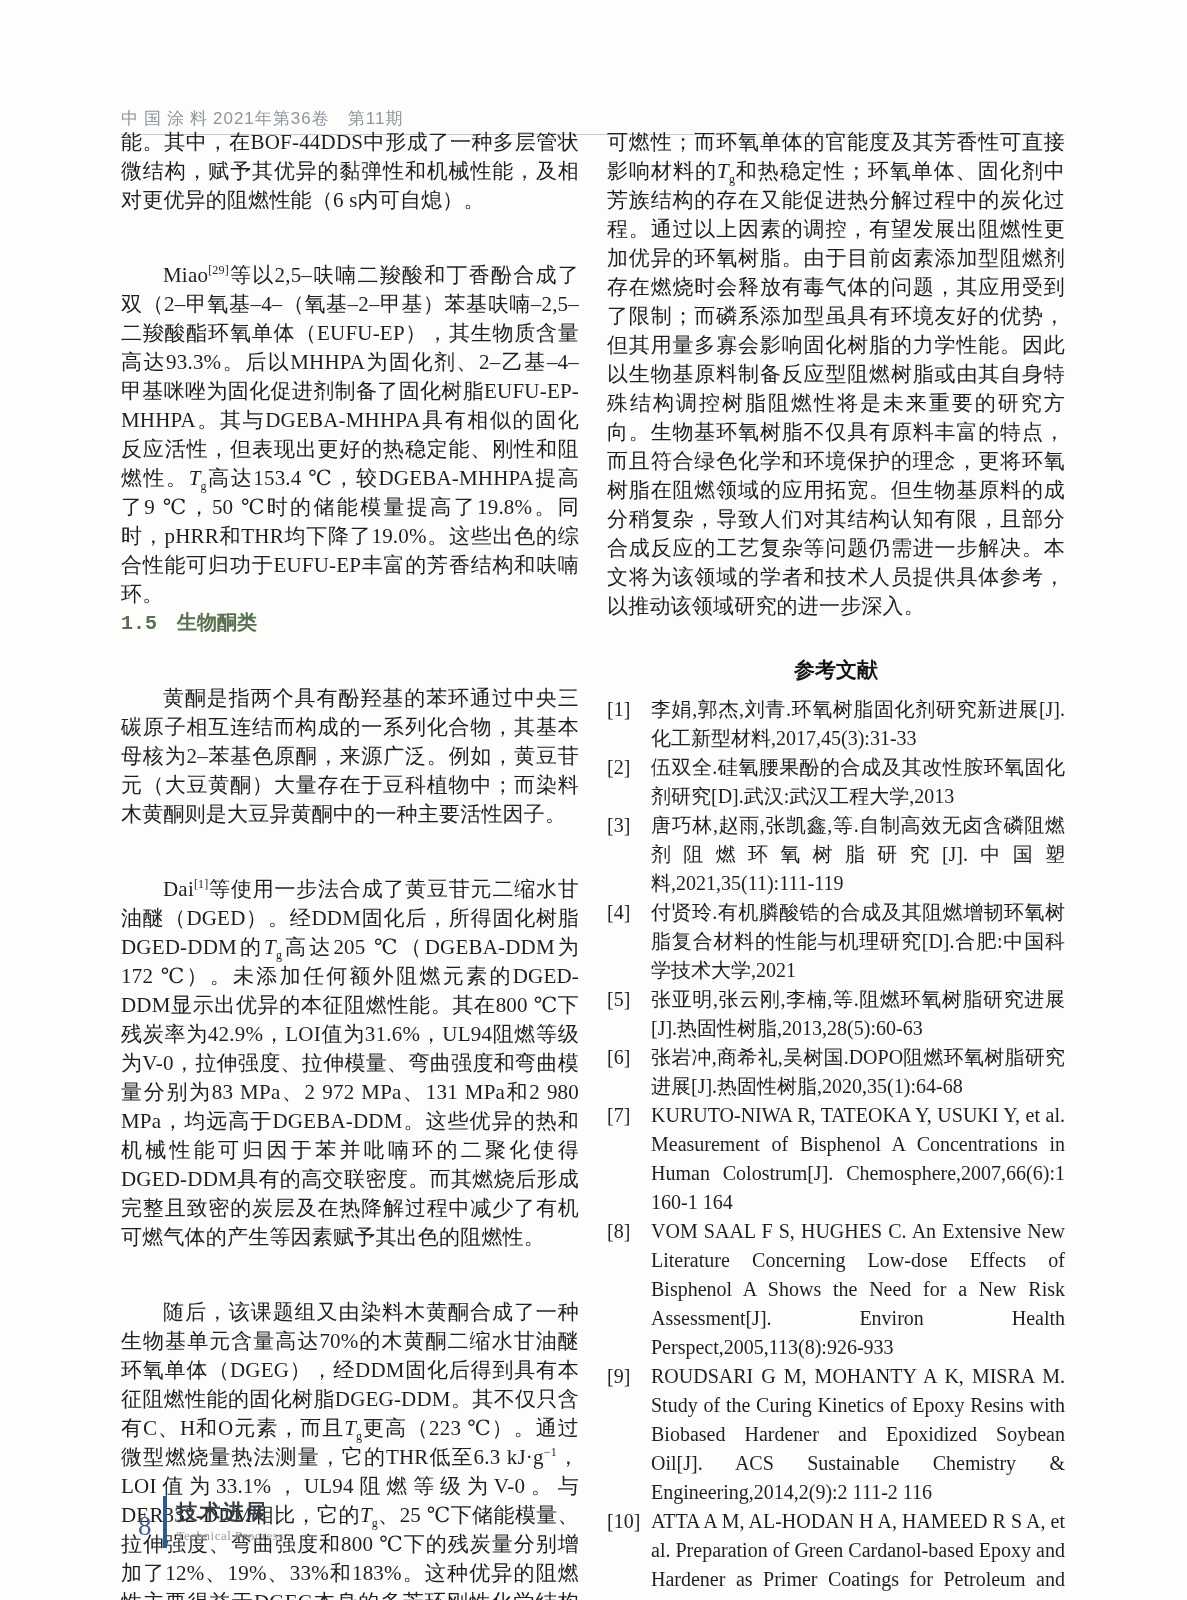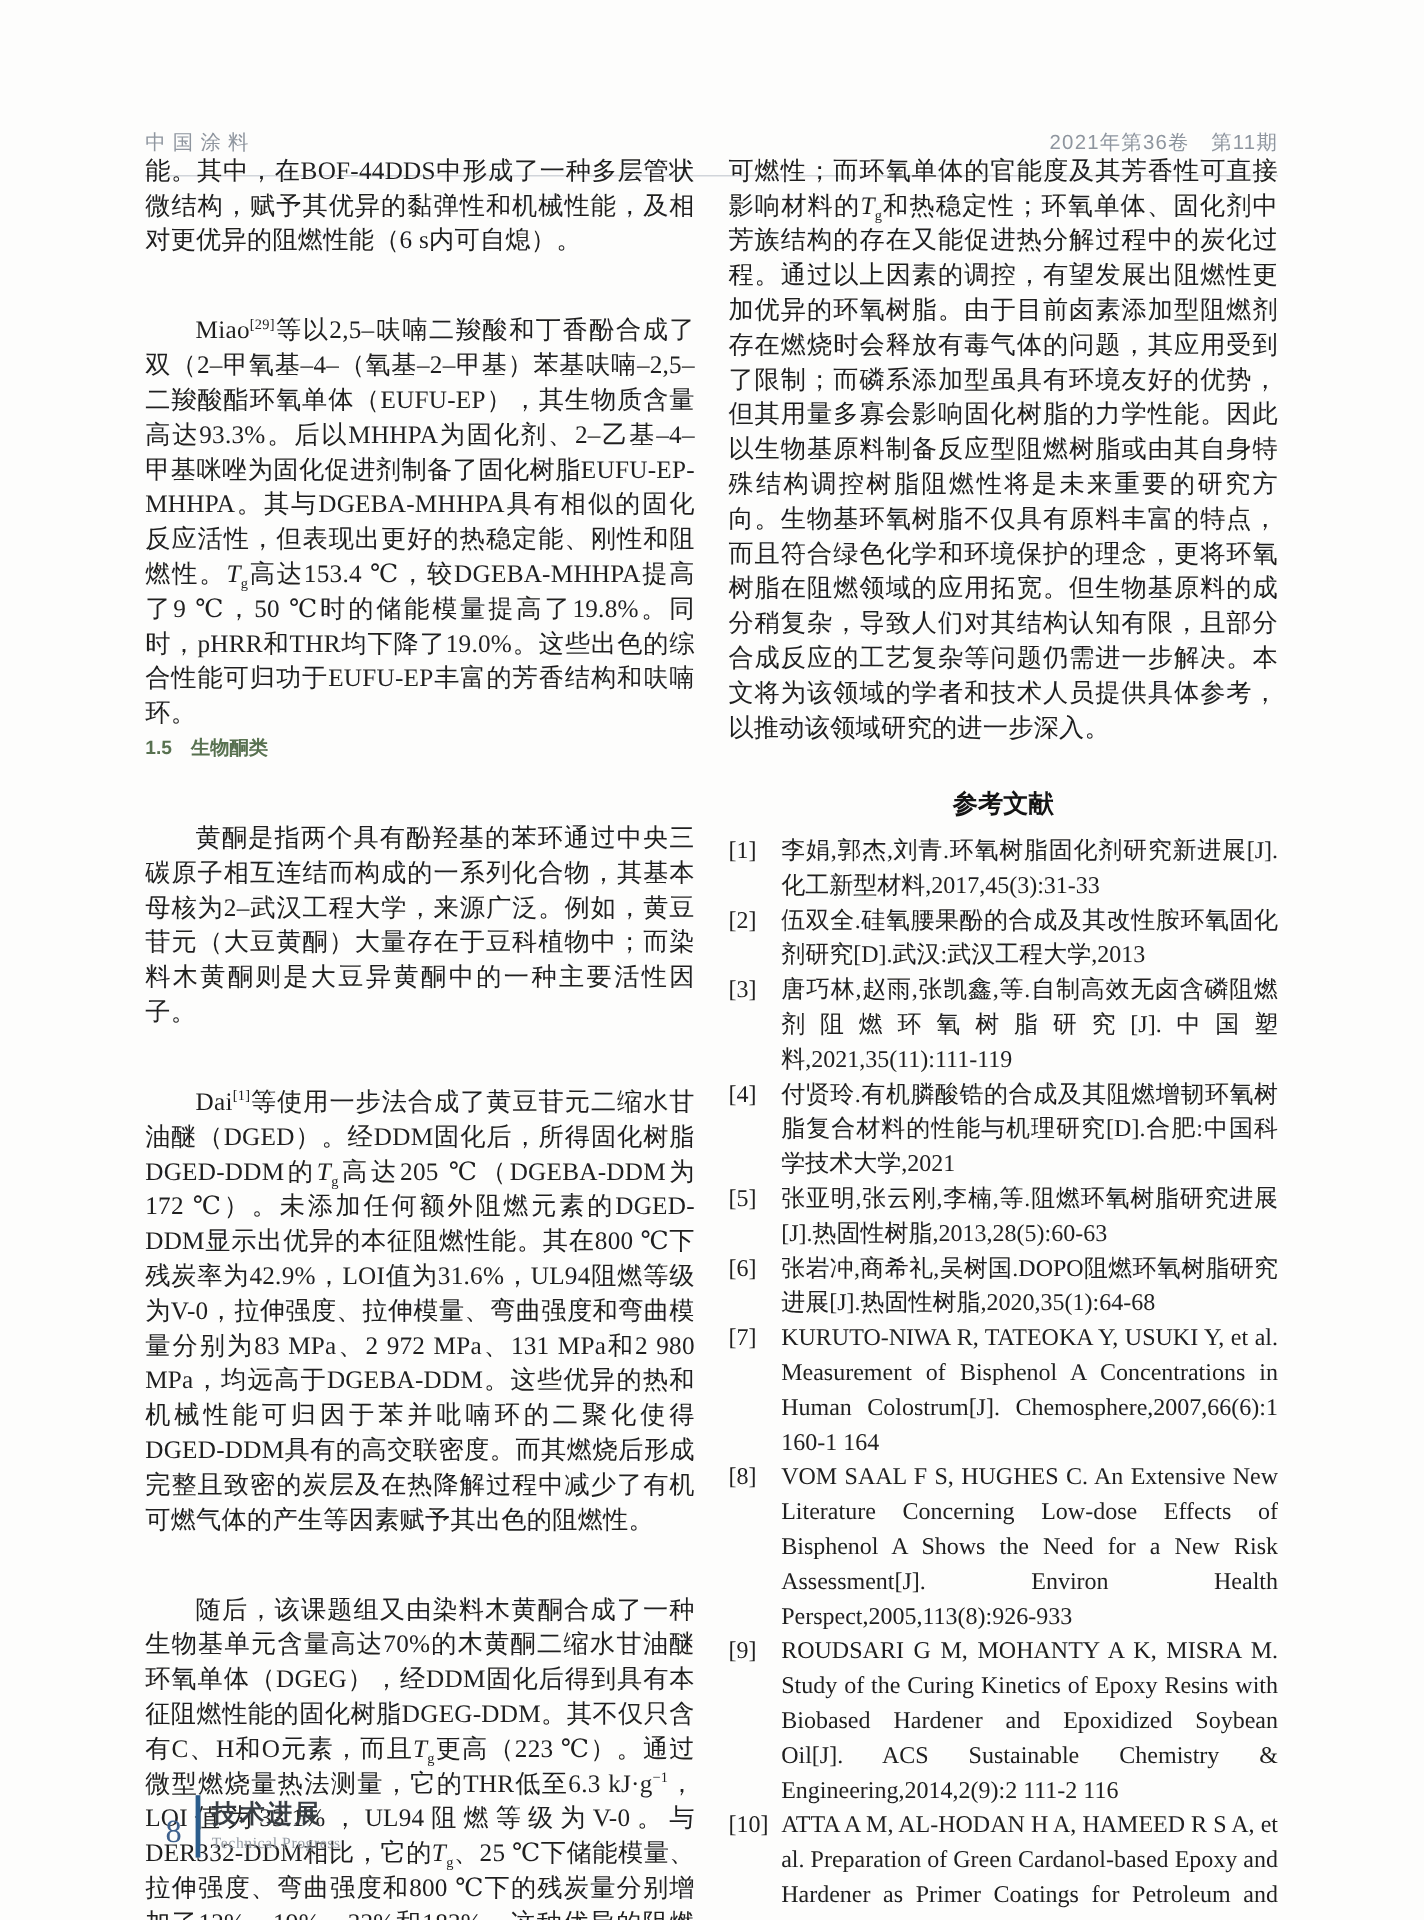--- a/index.html
+++ b/index.html
@@ -5,44 +5,44 @@
   html,body{margin:0;padding:0;background:#ffffff;}
   .page{
     position:relative;width:1187px;height:1600px;background:#fdfdfc;
     overflow:hidden;margin:0 auto;
     font-family:"Liberation Serif","DejaVu Serif",serif;
     color:#1f1f1f;
   }
   
   .header{
     position:absolute;left:121px;right:122px;top:80px;
-    display:flex;justify-content:space-between;align-items:flex-end;
-    padding-bottom:16px;border-bottom:1px solid #c6cbd1;
+    display:flex;justify-content:flex-start;align-items:flex-end;
+    padding-bottom:4px;border-bottom:1px solid #c6cbd1;
     font-size:17px;color:var(--hdr-gray,#8e959e);
     font-family:"Liberation Sans","DejaVu Sans",sans-serif;
   }
   .journal{letter-spacing:6px;}
   .issue{letter-spacing:1px;margin-top:27px;}
   
   .columns{
     position:absolute;left:121px;top:128px;width:944px;
     display:flex;gap:28px;
   }
   .col{width:458px;}
   .para{
     margin:0;font-size:21px;line-height:29px;text-align:justify;
     letter-spacing:0.2px;
   }
   .para.ind{text-indent:2em;margin-top:46px;}
   sup{font-size:12px;line-height:0;vertical-align:super;}
   sub{font-size:12px;line-height:0;vertical-align:sub;}
   .h-sub{
-    margin:0;font-size:16px;line-height:29px;font-weight:bold;
+    margin:0;font-size:20px;line-height:29px;font-weight:bold;
     color:var(--green,#587150);
-    font-family:Liberation Sans, sans-serif;
+    font-family:Liberation Mono, monospace;
   }
   .h-main{
     margin:12px 0 14px 0;font-size:28px;line-height:32px;font-weight:bold;
     color:var(--green,#587150);
     font-family:"Liberation Sans","DejaVu Sans",sans-serif;
   }
   .ref-title{
     margin:37px 0 13px 0;text-align:center;font-weight:bold;
     font-size:21px;line-height:24px;color:#141414;
     font-family:Liberation Serif, serif;
@@ -80,21 +80,21 @@
   <div class="header">
     <span class="journal">中国涂料</span>
     <span class="issue">2021年第36卷　第11期</span>
   </div>
 
   <div class="columns">
     <div class="col" id="col-left">
         <p class="para">能。其中，在BOF-44DDS中形成了一种多层管状微结构，赋予其优异的黏弹性和机械性能，及相对更优异的阻燃性能（6 s内可自熄）。</p>
         <p class="para ind">Miao<sup>[29]</sup>等以2,5–呋喃二羧酸和丁香酚合成了双（2–甲氧基–4–（氧基–2–甲基）苯基呋喃–2,5–二羧酸酯环氧单体（EUFU-EP），其生物质含量高达93.3%。后以MHHPA为固化剂、2–乙基–4–甲基咪唑为固化促进剂制备了固化树脂EUFU-EP-MHHPA。其与DGEBA-MHHPA具有相似的固化反应活性，但表现出更好的热稳定能、刚性和阻燃性。<i>T</i><sub>g</sub>高达153.4 ℃，较DGEBA-MHHPA提高了9 ℃，50 ℃时的储能模量提高了19.8%。同时，pHRR和THR均下降了19.0%。这些出色的综合性能可归功于EUFU-EP丰富的芳香结构和呋喃环。</p>
         <h3 class="h-sub">1.5　生物酮类</h3>
-        <p class="para ind">黄酮是指两个具有酚羟基的苯环通过中央三碳原子相互连结而构成的一系列化合物，其基本母核为2–武汉工程大学，来源广泛。例如，黄豆苷元（大豆黄酮）大量存在于豆科植物中；而染料木黄酮则是大豆异黄酮中的一种主要活性因子。</p>
+        <p class="para ind">黄酮是指两个具有酚羟基的苯环通过中央三碳原子相互连结而构成的一系列化合物，其基本母核为2–苯基色原酮，来源广泛。例如，黄豆苷元（大豆黄酮）大量存在于豆科植物中；而染料木黄酮则是大豆异黄酮中的一种主要活性因子。</p>
         <p class="para ind">Dai<sup>[1]</sup>等使用一步法合成了黄豆苷元二缩水甘油醚（DGED）。经DDM固化后，所得固化树脂DGED-DDM的<i>T</i><sub>g</sub>高达205 ℃（DGEBA-DDM为172 ℃）。未添加任何额外阻燃元素的DGED-DDM显示出优异的本征阻燃性能。其在800 ℃下残炭率为42.9%，LOI值为31.6%，UL94阻燃等级为V-0，拉伸强度、拉伸模量、弯曲强度和弯曲模量分别为83 MPa、2 972 MPa、131 MPa和2 980 MPa，均远高于DGEBA-DDM。这些优异的热和机械性能可归因于苯并吡喃环的二聚化使得DGED-DDM具有的高交联密度。而其燃烧后形成完整且致密的炭层及在热降解过程中减少了有机可燃气体的产生等因素赋予其出色的阻燃性。</p>
         <p class="para ind">随后，该课题组又由染料木黄酮合成了一种生物基单元含量高达70%的木黄酮二缩水甘油醚环氧单体（DGEG），经DDM固化后得到具有本征阻燃性能的固化树脂DGEG-DDM。其不仅只含有C、H和O元素，而且<i>T</i><sub>g</sub>更高（223 ℃）。通过微型燃烧量热法测量，它的THR低至6.3 kJ·g<sup>−1</sup>，LOI值为33.1%，UL94阻燃等级为V-0。与DER332-DDM相比，它的<i>T</i><sub>g</sub>、25 ℃下储能模量、拉伸强度、弯曲强度和800 ℃下的残炭量分别增加了12%、19%、33%和183%。这种优异的阻燃性主要得益于DGEG本身的多芳环刚性化学结构<sup>[30]</sup>。</p>
         <h2 class="h-main">2　结语与展望</h2>
         <p class="para ind">环氧树脂的化学成分是决定其耐热性的一个重要参数，它通过改变最终材料的有效燃烧热来控制其</p>
       </div>
     <div class="col" id="col-right">
         <p class="para">可燃性；而环氧单体的官能度及其芳香性可直接影响材料的<i>T</i><sub>g</sub>和热稳定性；环氧单体、固化剂中芳族结构的存在又能促进热分解过程中的炭化过程。通过以上因素的调控，有望发展出阻燃性更加优异的环氧树脂。由于目前卤素添加型阻燃剂存在燃烧时会释放有毒气体的问题，其应用受到了限制；而磷系添加型虽具有环境友好的优势，但其用量多寡会影响固化树脂的力学性能。因此以生物基原料制备反应型阻燃树脂或由其自身特殊结构调控树脂阻燃性将是未来重要的研究方向。生物基环氧树脂不仅具有原料丰富的特点，而且符合绿色化学和环境保护的理念，更将环氧树脂在阻燃领域的应用拓宽。但生物基原料的成分稍复杂，导致人们对其结构认知有限，且部分合成反应的工艺复杂等问题仍需进一步解决。本文将为该领域的学者和技术人员提供具体参考，以推动该领域研究的进一步深入。</p>
         <div class="ref-title">参考文献</div>
         <div class="ref">
           <span class="lab">[1]</span>

